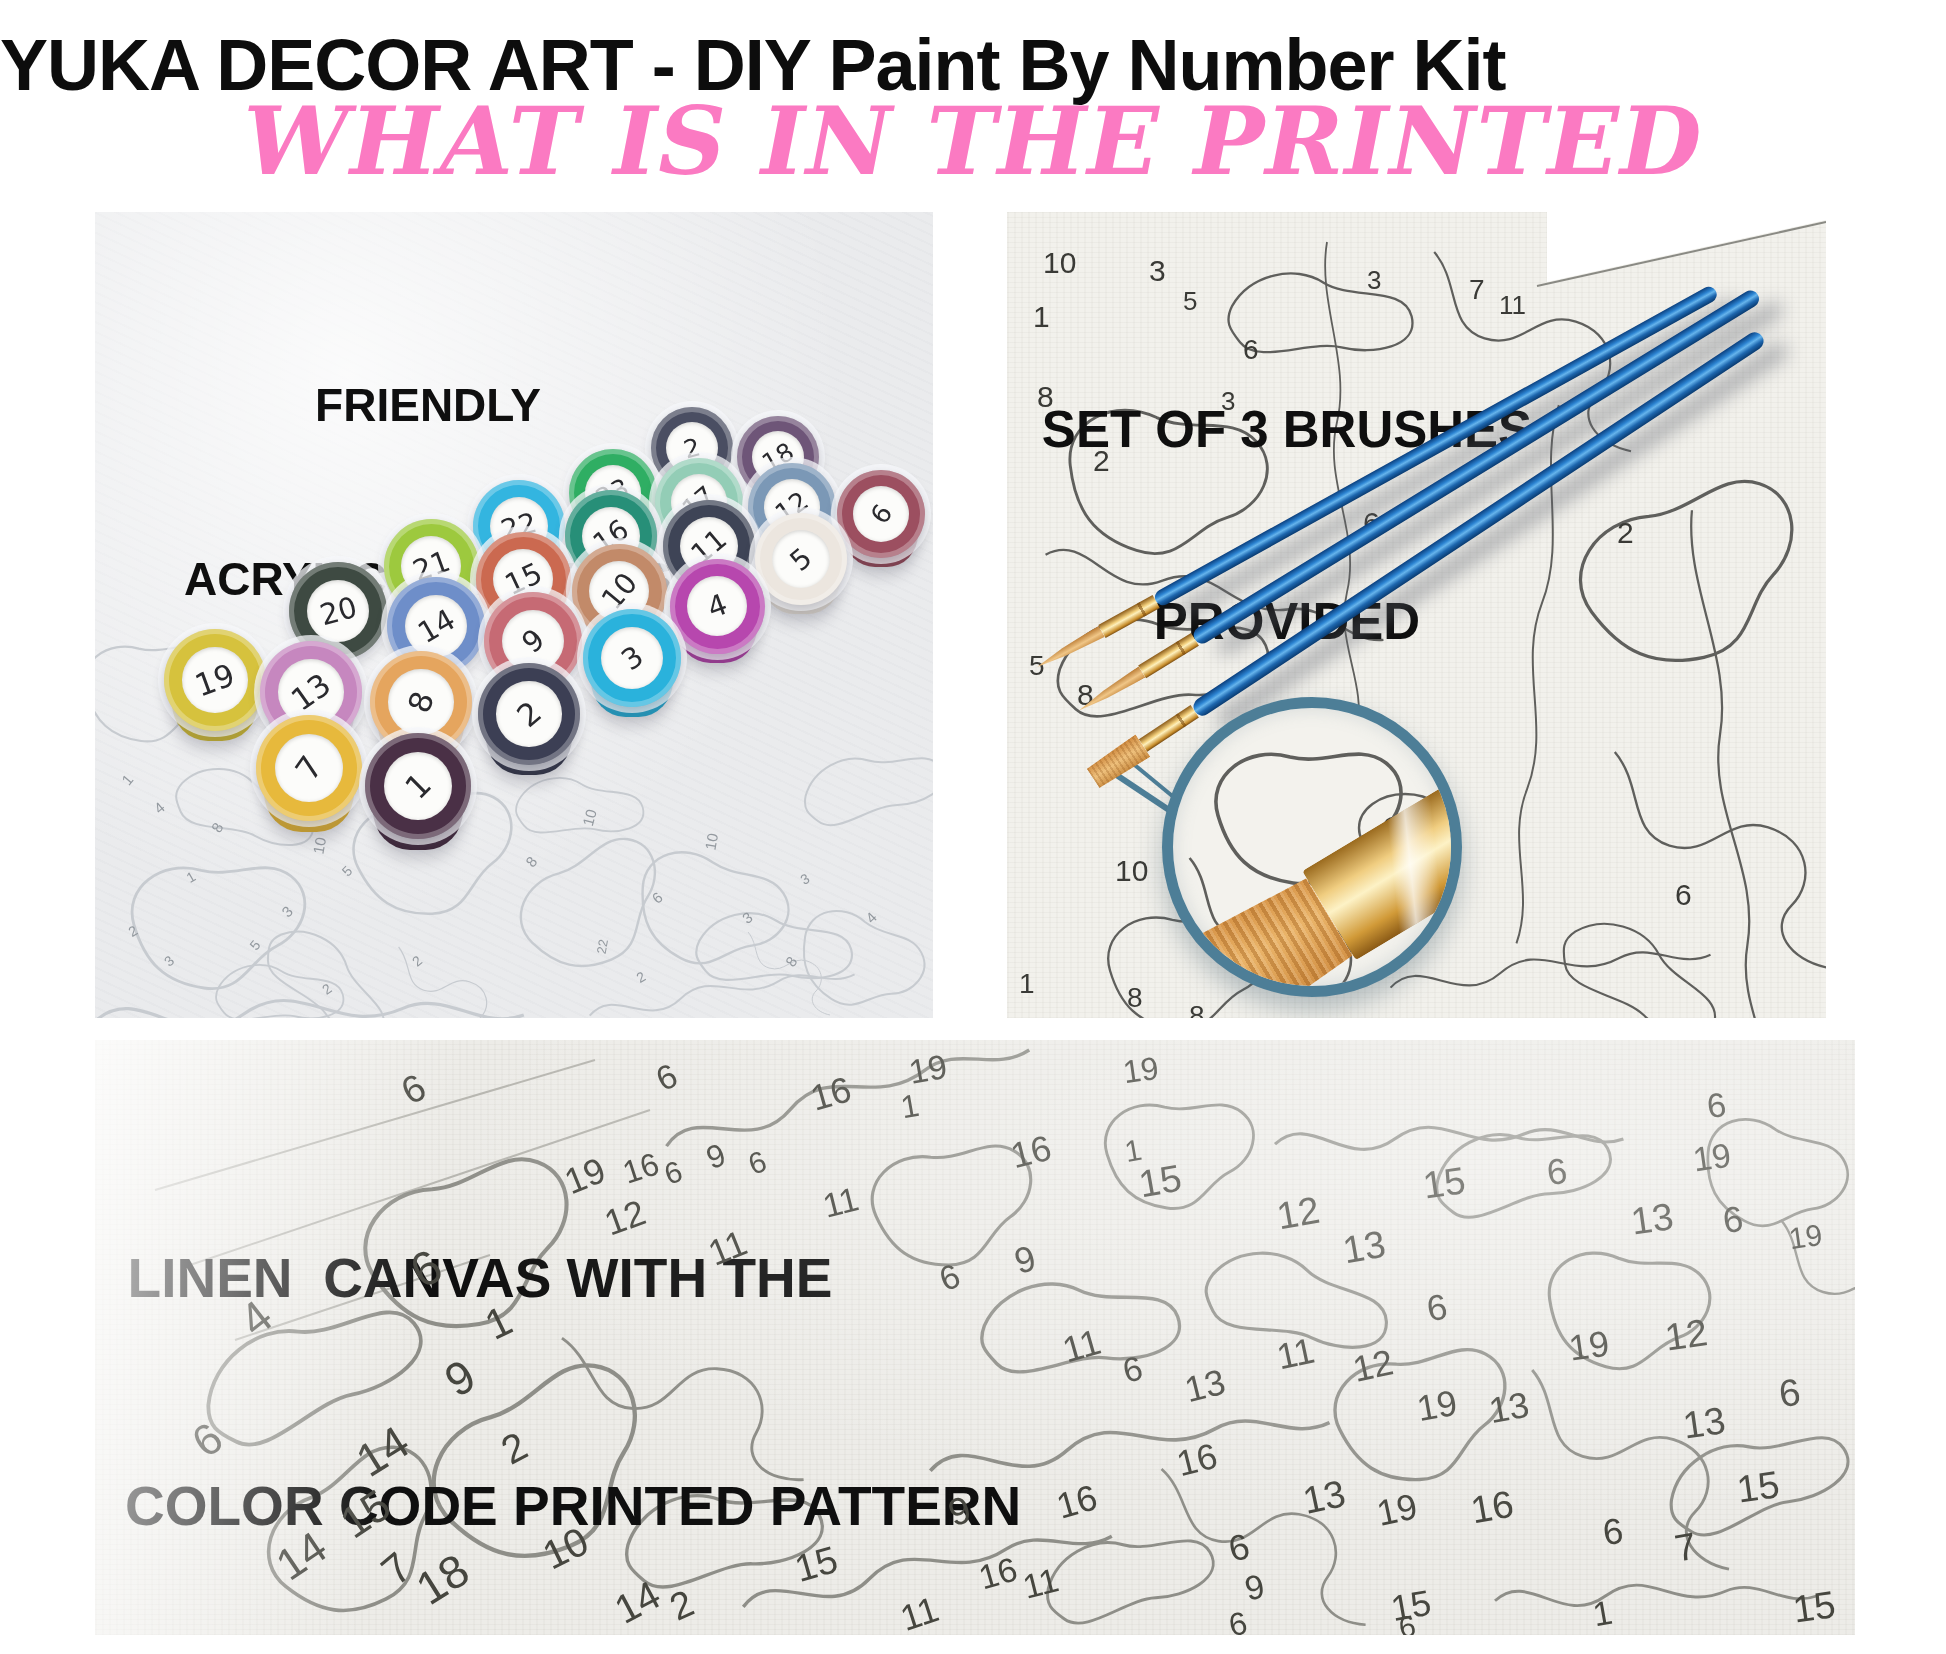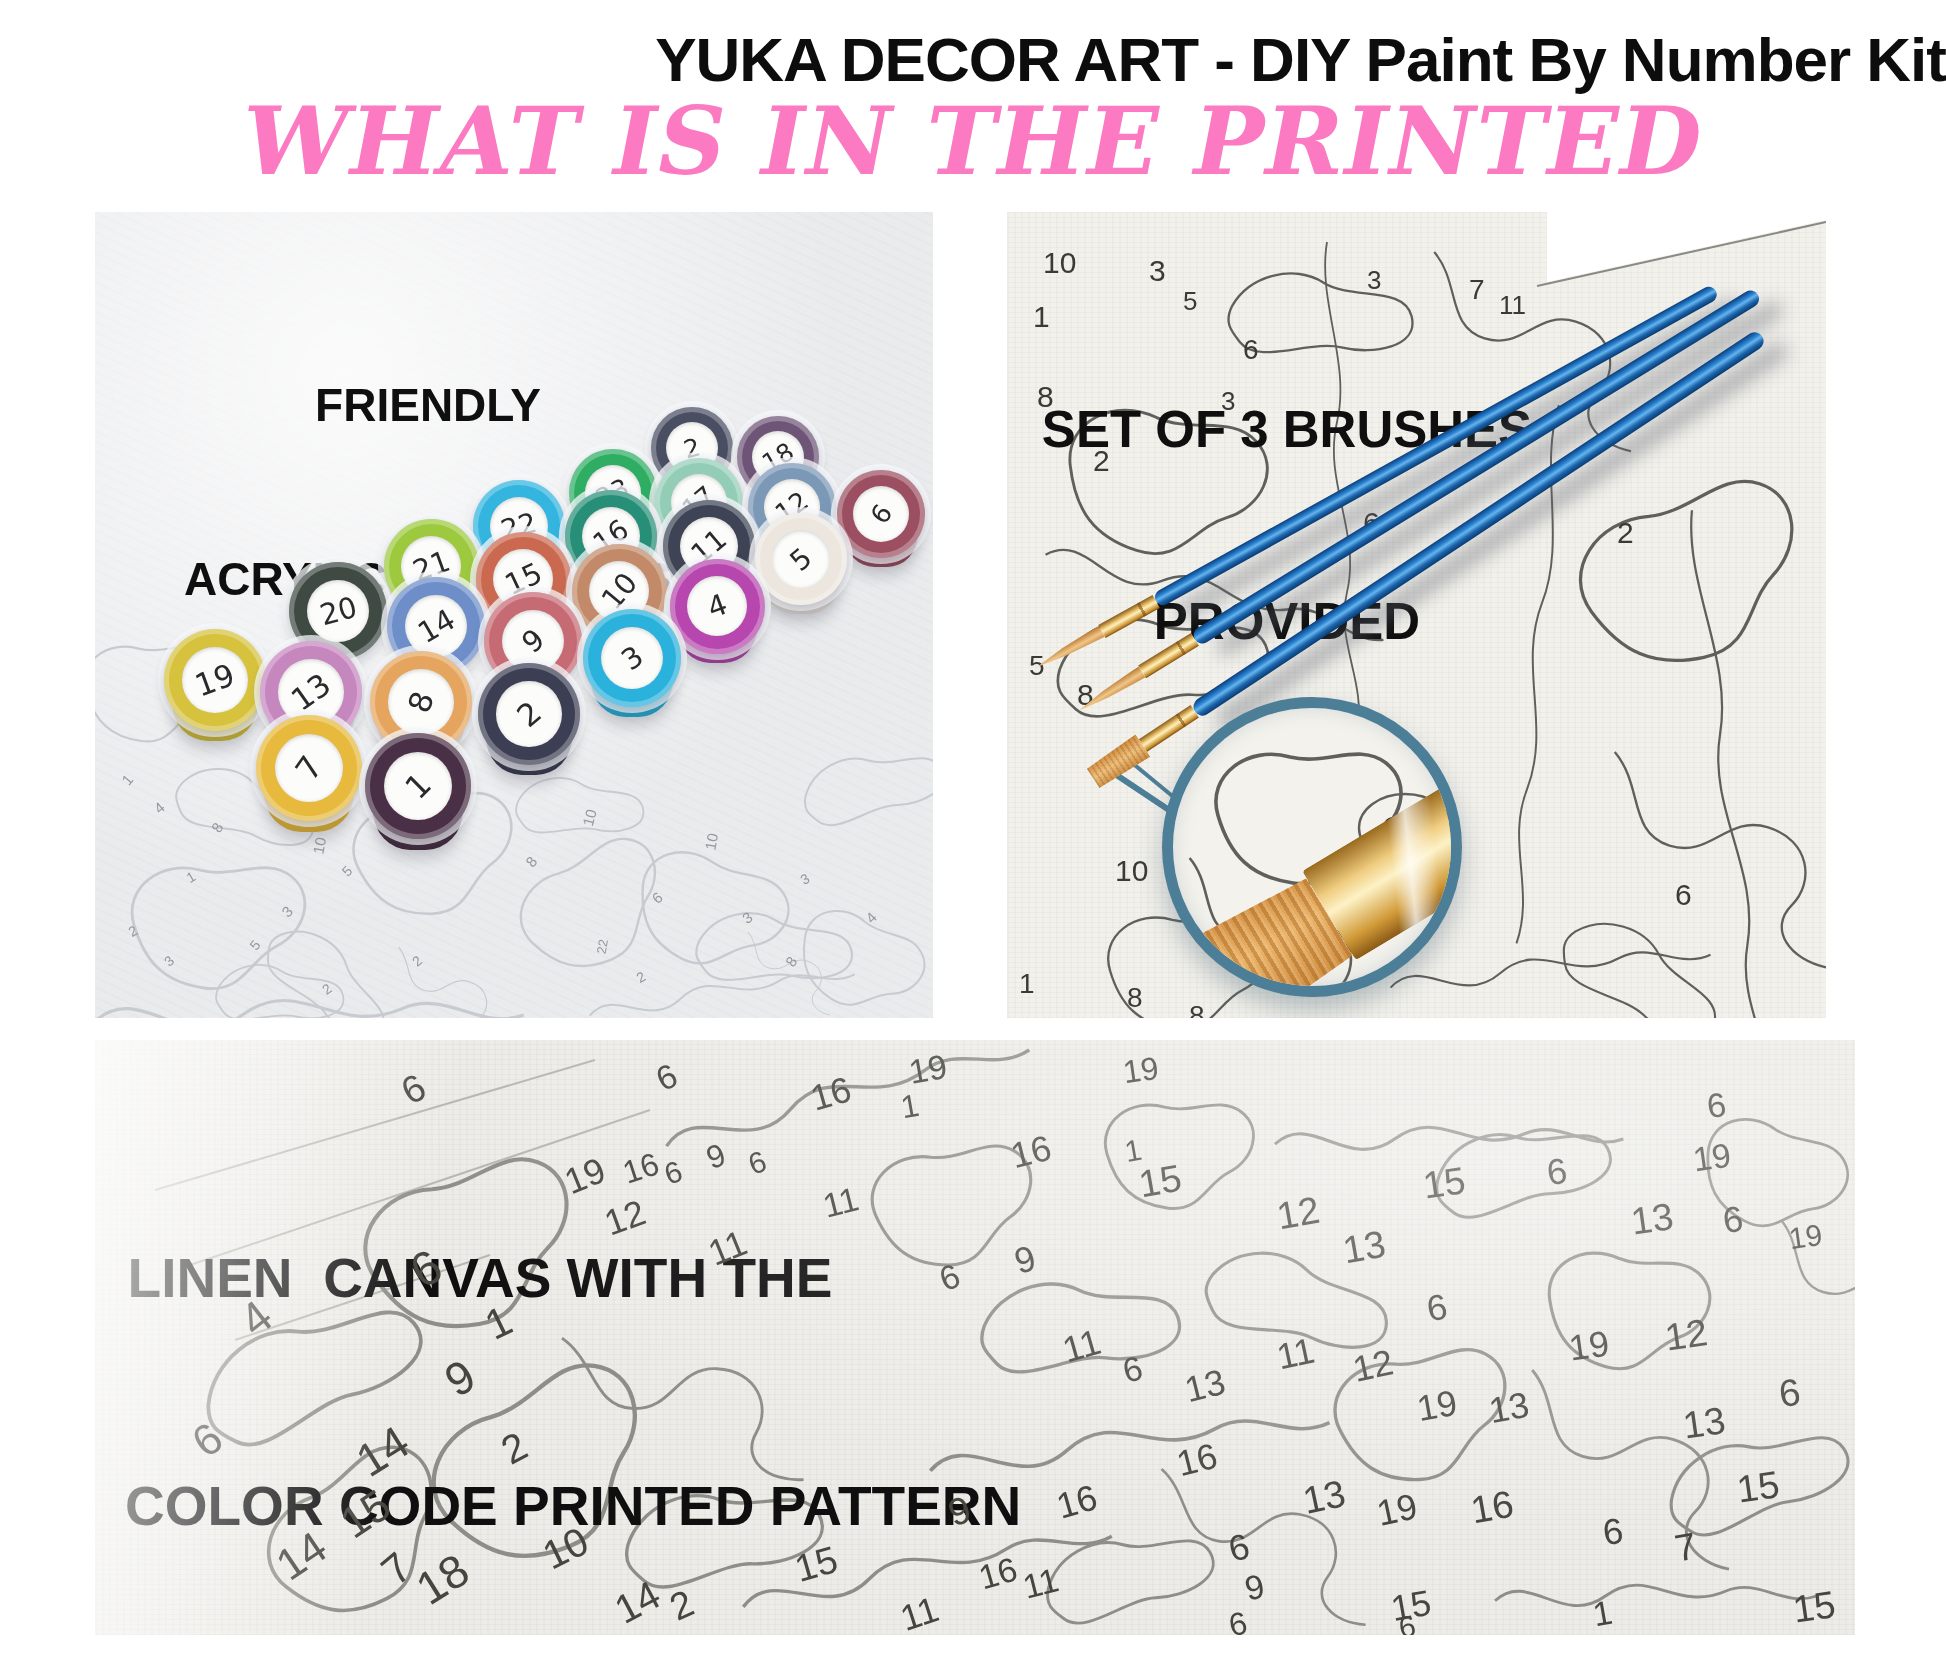--- a/index.html
+++ b/index.html
@@ -1,19 +1,19 @@
 <!DOCTYPE html>
 <html><head>
 <meta charset="utf-8">
 <style>
   html,body{margin:0;padding:0;background:#ffffff;}
   .page{position:relative;width:1946px;height:1654px;background:#ffffff;overflow:hidden;
         font-family:"Liberation Sans",sans-serif;}
-  .title{position:absolute;top:24px;left:0;width:100%;text-align:right;
-         font-weight:700;font-size:62px;letter-spacing:-1px;color:#0d0d0d;}
+  .title{position:absolute;top:24px;left:0;width:100%;text-align:left;
+         font-weight:700;font-size:72px;letter-spacing:-1px;color:#0d0d0d;}
   .subtitle{position:absolute;top:86px;left:0;width:100%;text-align:center;
             font-family:"DejaVu Serif",serif;font-weight:bold;font-style:italic;
             font-size:94px;letter-spacing:1px;}
   .photo{position:absolute;overflow:hidden;}
   #photo-paints{left:95px;top:212px;width:838px;height:806px;background:#eaebed;}
   #photo-brushes{left:1007px;top:212px;width:819px;height:806px;background:#f2f1ec;}
   #photo-canvas{left:95px;top:1040px;width:1760px;height:595px;background:#edece8;}
   
   #photo-brushes::before,#photo-canvas::before{content:"";position:absolute;inset:0;pointer-events:none;
      background-image:repeating-linear-gradient(0deg,rgba(120,115,100,.05) 0 1px,transparent 1px 5px),

